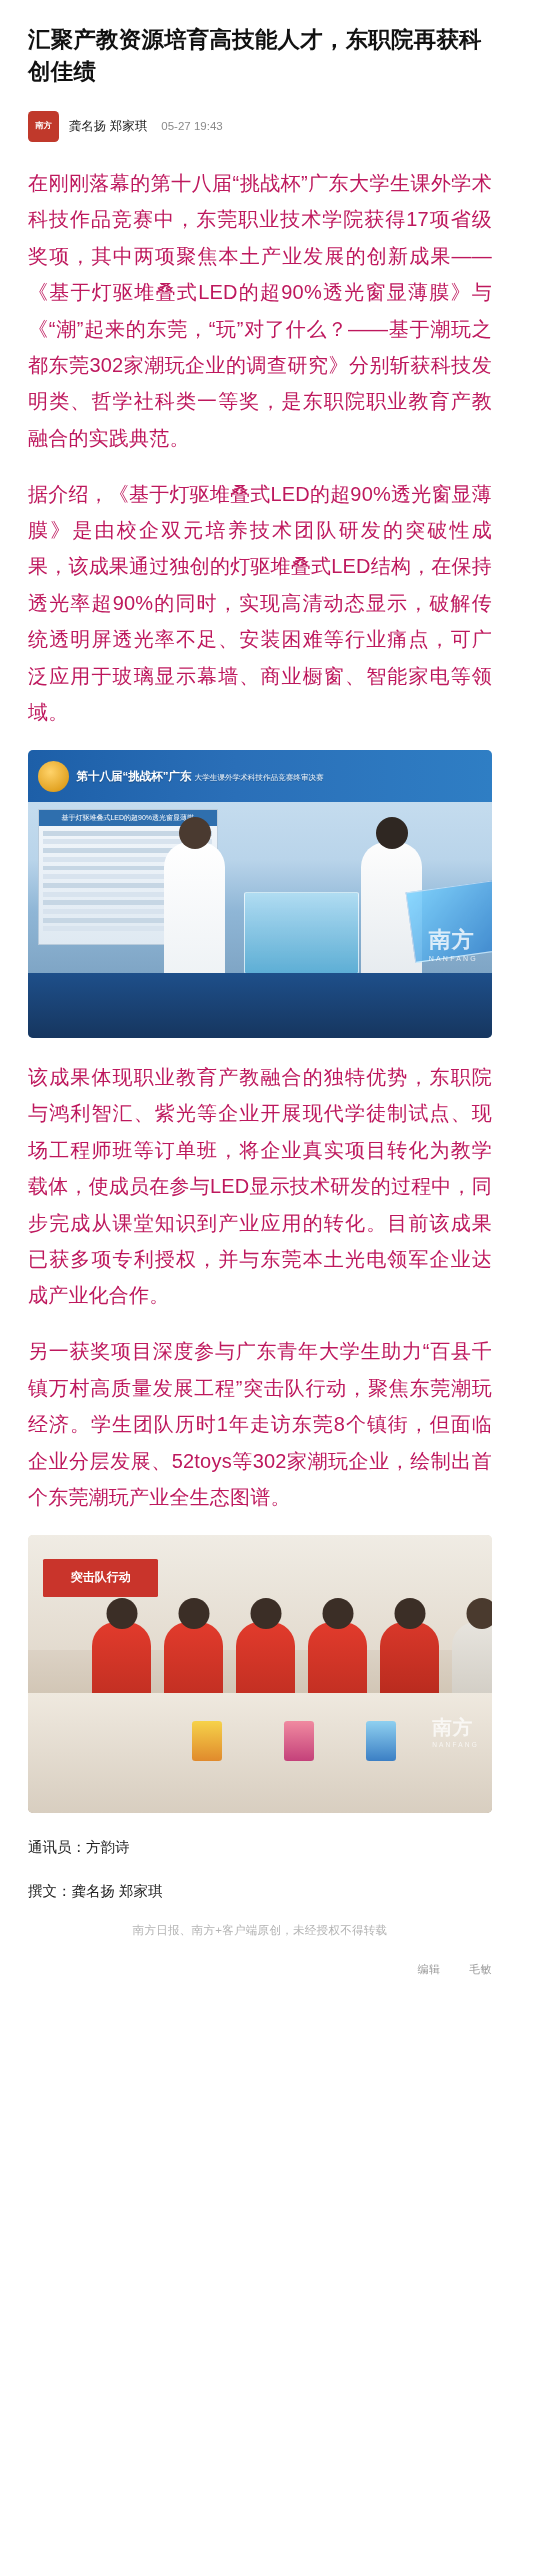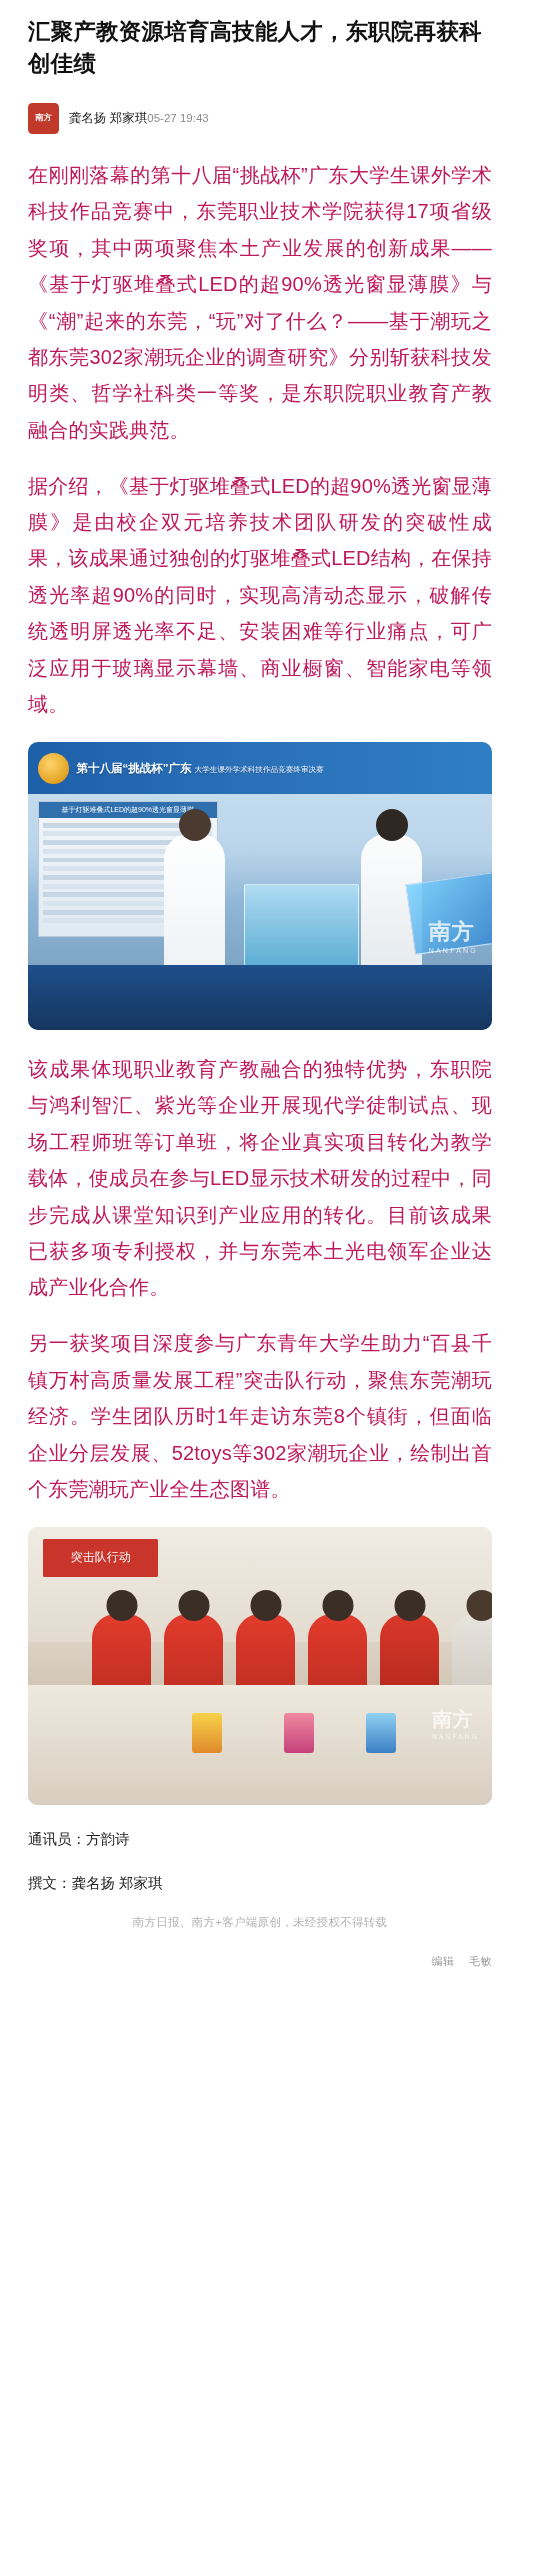--- a/index.html
+++ b/index.html
@@ -9,21 +9,21 @@
     font-family: "Liberation Sans", sans-serif;
   }
   body {
     width: 559px;
     min-height: 2576px;
     padding: 0;
     color: #1a1a1a;
   }
   .page {
     width: 520px;
-    padding: 16px 28px 22px 28px;
+    padding: 24px 28px 22px 28px;
   }
   .headline {
     font-size: 22.4px;
     line-height: 1.45;
     font-weight: bold;
     color: #111111;
     letter-spacing: 0.3px;
     margin-bottom: 22px;
   }
   .byline-row {
@@ -46,39 +46,40 @@
     text-align: center;
     font-weight: bold;
     flex: 0 0 auto;
     letter-spacing: 0px;
     padding: 2.2px;
   }
   .avatar span { display: block; }
   .byline-text {
     display: flex;
     align-items: baseline;
+    gap: 14px;
     font-size: 12px;
     color: #2b2b2b;
   }
   .byline-author { font-size: 12.5px; color: #222; }
   .byline-date { font-size: 11.5px; color: #8a8a8a; }
   p.body {
     font-size: 20px;
     line-height: 1.82;
     color: #be185d;
     text-align: justify;
     margin-bottom: 19.6px;
     letter-spacing: 0.2px;
   }
   .figure {
     width: 100%;
     margin: 5.5px 0 21px 0;
     position: relative;
     overflow: hidden;
-    border-radius: 10px;
+    border-radius: 5px;
   }
   .fig1 {
     height: 288px;
     background: linear-gradient(#cfe3f2 0%, #b9d4ea 38%, #8fb6d6 56%, #6e93b3 100%);
   }
   .fig2 {
     height: 278px;
     background: linear-gradient(#e9e3da 0%, #ddd3c6 40%, #c9bca9 70%, #b6a792 100%);
   }
   
@@ -167,24 +168,24 @@
     font-weight: bold;
     letter-spacing: 1.1px;
   }
   .f1-wm small { display: block; font-size: 7px; letter-spacing: 2.2px; font-weight: normal; text-align: center;}
   
   .f2-wall {
     position: absolute; left:0; right:0; top:0; height: 115px;
     background: linear-gradient(#f0ece4, #e3dbcf);
   }
   .f2-banner {
-    position: absolute; left: 15.3px; top: 12px;
+    position: absolute; left: 15.3px; top: 24px;
     width: 115px; height: 38px;
     background: #c9342b; border-radius: 1.6px;
-    color: #fff; font-size: 12px; font-weight: normal;
+    color: #fff; font-size: 12px; font-weight: bold;
     display: flex; align-items: center; justify-content: center;
   }
   .f2-table {
     position: absolute; left: 0; right: 0; bottom: 0; height: 120px;
     background: linear-gradient(#efe9df, #d8cec0);
   }
   .f2-person {
     position: absolute; bottom: 82px; width: 59px; height: 109px;
     background: linear-gradient(#e23b2c, #b32a1e);
     border-radius: 24px 24px 4.4px 4.4px;
@@ -224,21 +225,21 @@
     color: #b3b3b3;
     letter-spacing: 0.3px;
   }
   .editor-line {
     margin-top: 24px;
     text-align: right;
     font-size: 11px;
     color: #9a9a9a;
     letter-spacing: 0.5px;
   }
-  .editor-line .ed-label { margin-right: 11px; text-align: center; }
+  .editor-line .ed-label { margin-right: 25px; text-align: center; }
 </style>
 </head>
 <body>
 
 <div class="page">
 
   <h1 class="headline">汇聚产教资源培育高技能人才，东职院再获科创佳绩</h1>
 
   <div class="byline-row">
     <div class="avatar">

